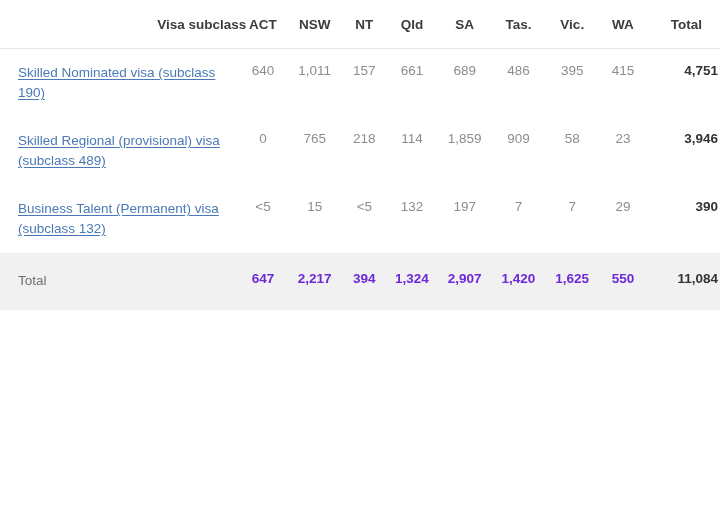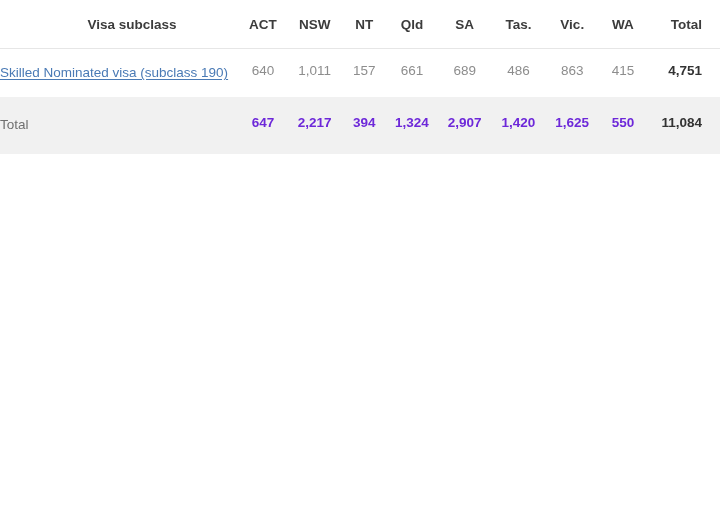--- a/index.html
+++ b/index.html
@@ -42,21 +42,21 @@
   thead th {
     font-size: 13.5px;
     font-weight: bold;
     color: #3c3c3c;
     padding: 17px 0 16px 0;
     border-bottom: 1px solid #e6e6e6;
     vertical-align: bottom;
     background: #ffffff;
   }
   thead th.h-subclass {
-    text-align: center;
+    text-align: right;
     padding-left: 18px;
   }
   thead th.h-num {
     padding-right: 14px;
   }
   thead th.h-total {
     text-align: right;
     padding-right: 18px;
   }
 
@@ -65,31 +65,32 @@
     font-size: 13.5px;
     color: #8d8d8d;
     padding: 14px 0 14px 0;
     vertical-align: top;
     background: #ffffff;
   }
   tbody tr.striped td { background: #f4f4f4; }
 
   td.cell-subclass {
     text-align: left;
+    padding-left: 18px;
     padding-right: 8px;
     line-height: 20px;
   }
   td.cell-num {
     text-align: center;
     padding-right: 14px;
     white-space: nowrap;
   }
   td.cell-total {
     text-align: right;
-    padding-right: 18px;
+    padding-right: 2px;
     font-weight: bold;
     color: #333333;
     white-space: nowrap;
   }
 
   
   a.subclass-link {
     color: #4a7ab5;
     text-decoration: underline;
     text-underline-offset: 2px;
@@ -155,28 +156,52 @@
     <tbody>
 
       <tr>
         <td class="cell-subclass"><a class="subclass-link">Skilled Nominated visa (subclass 190)</a></td>
         <td class="cell-num">640</td>
         <td class="cell-num">1,011</td>
         <td class="cell-num">157</td>
         <td class="cell-num">661</td>
         <td class="cell-num">689</td>
         <td class="cell-num">486</td>
-        <td class="cell-num">863</td>
+        <td class="cell-num">395</td>
         <td class="cell-num">415</td>
         <td class="cell-total">4,751</td>
       </tr>
 
 
-
-
+      <tr>
+        <td class="cell-subclass"><a class="subclass-link">Skilled Regional (provisional) visa (subclass 489)</a></td>
+        <td class="cell-num">0</td>
+        <td class="cell-num">765</td>
+        <td class="cell-num">218</td>
+        <td class="cell-num">114</td>
+        <td class="cell-num">1,859</td>
+        <td class="cell-num">909</td>
+        <td class="cell-num">58</td>
+        <td class="cell-num">23</td>
+        <td class="cell-total">3,946</td>
+      </tr>
+
+
+      <tr>
+        <td class="cell-subclass"><a class="subclass-link">Business Talent (Permanent) visa (subclass 132)</a></td>
+        <td class="cell-num">&lt;5</td>
+        <td class="cell-num">15</td>
+        <td class="cell-num">&lt;5</td>
+        <td class="cell-num">132</td>
+        <td class="cell-num">197</td>
+        <td class="cell-num">7</td>
+        <td class="cell-num">7</td>
+        <td class="cell-num">29</td>
+        <td class="cell-total">390</td>
+      </tr>
 
       <tr class="total-row">
         <td class="cell-subclass">Total</td>
         <td class="cell-num">647</td>
         <td class="cell-num">2,217</td>
         <td class="cell-num">394</td>
         <td class="cell-num">1,324</td>
         <td class="cell-num">2,907</td>
         <td class="cell-num">1,420</td>
         <td class="cell-num">1,625</td>

